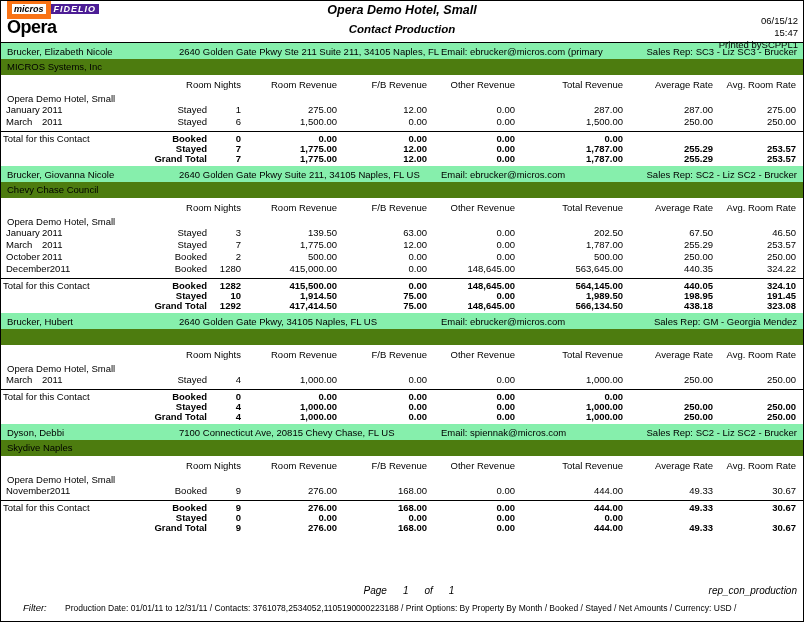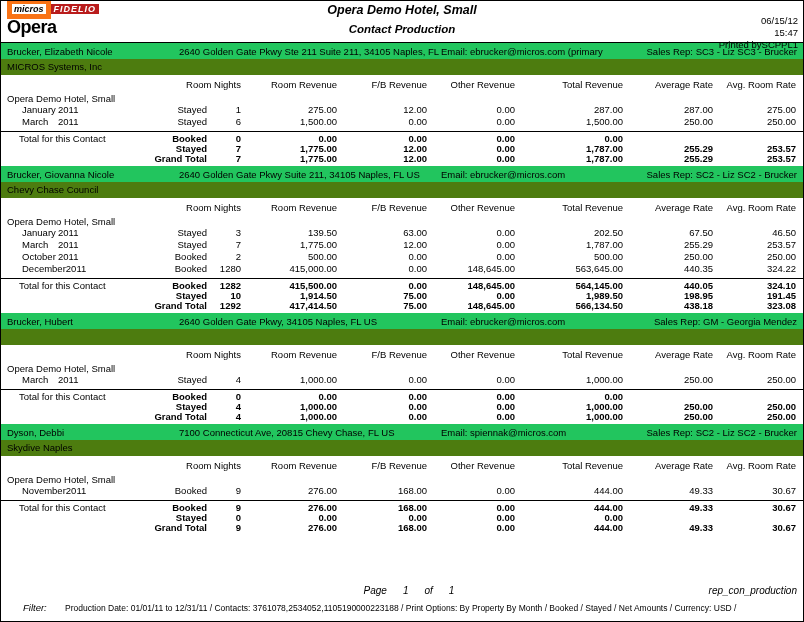--- a/index.html
+++ b/index.html
@@ -9,40 +9,40 @@
     border:1px solid #000;
     background:#fff;
     font-family:"Liberation Sans","DejaVu Sans",sans-serif;
     color:#000;
     overflow:hidden;
   }
   
   .rpt-header{position:relative;height:41px;border-bottom:1px solid #000;}
   .logo-mf{position:absolute;left:6px;top:3px;font-size:9px;font-weight:bold;font-style:italic;line-height:11px;white-space:nowrap;}
   .lm{background:#fff;color:#000;border:5px solid #f97316;padding:0 2px;}
-  .lf{background:#b91c1c;color:#fff;padding:0 3px;letter-spacing:1px;margin-top:48px;}
+  .lf{background:#4c1d95;color:#fff;padding:0 3px;letter-spacing:1px;margin-top:48px;}
   .logo-opera{position:absolute;left:6px;top:16px;font-size:18px;font-weight:bold;letter-spacing:-0.5px;}
   .title-block{position:absolute;left:0;right:0;top:2px;text-align:center;}
   .t1{font-size:12.5px;font-weight:bold;font-style:italic;}
   .t2{font-size:11.5px;font-weight:bold;font-style:italic;margin-top:6px;}
   .meta-block{position:absolute;right:5px;top:14px;text-align:right;font-size:9.5px;line-height:12px;}
   .printedby{}
   
-  .band-r1{display:grid;grid-template-columns:172px 262px 1fr auto;background:#22c55e;padding:2px 6px 1px 6px;font-size:9.5px;line-height:13px;white-space:nowrap;}
+  .band-r1{display:grid;grid-template-columns:172px 262px 1fr auto;background:#86efac;padding:2px 6px 1px 6px;font-size:9.5px;line-height:13px;white-space:nowrap;}
   .band-r1 .ba{overflow:hidden;}
   .band-r1 .br{text-align:right;}
   .band-r2{background:#4d7c0f;padding:1px 6px 2px 6px;font-size:9.5px;line-height:13px;min-height:13px;}
   
   .grid{display:grid;grid-template-columns:120px 88px 34px 96px 90px 88px 108px 90px 86px;font-size:9.5px;}
   .grid.hdr{grid-template-columns:120px 122px 96px 90px 88px 108px 90px 86px;margin-top:4px;line-height:12px;}
   .grid .num,.grid .ch{text-align:right;padding-right:2px;white-space:nowrap;}
   .grid .last{padding-right:5px;}
   .grid.row{line-height:12px;}
   .grid.tot{line-height:10px;font-weight:bold;}
-  .grid .c0{padding-left:18px;white-space:nowrap;font-weight:normal;}
+  .grid .c0{padding-left:2px;white-space:nowrap;font-weight:normal;}
   .mon{display:inline-block;min-width:36px;padding-left:3px;}
   .prop{font-size:9.5px;line-height:11px;padding-left:6px;margin-top:2px;white-space:nowrap;}
   .hrule{border-top:1px solid #000;margin-top:3px;margin-bottom:2px;}
   .section{margin-bottom:2px;}
   
   .rpt-footer{position:absolute;left:0;right:0;bottom:8px;padding-left:14px;}
   .page-line{position:relative;height:13px;font-size:10px;font-style:italic;}
   .page-center{position:absolute;left:0;right:0;text-align:center;}
   .page-center span{margin:0 8px;}
   .report-id{position:absolute;right:6px;top:0;}

